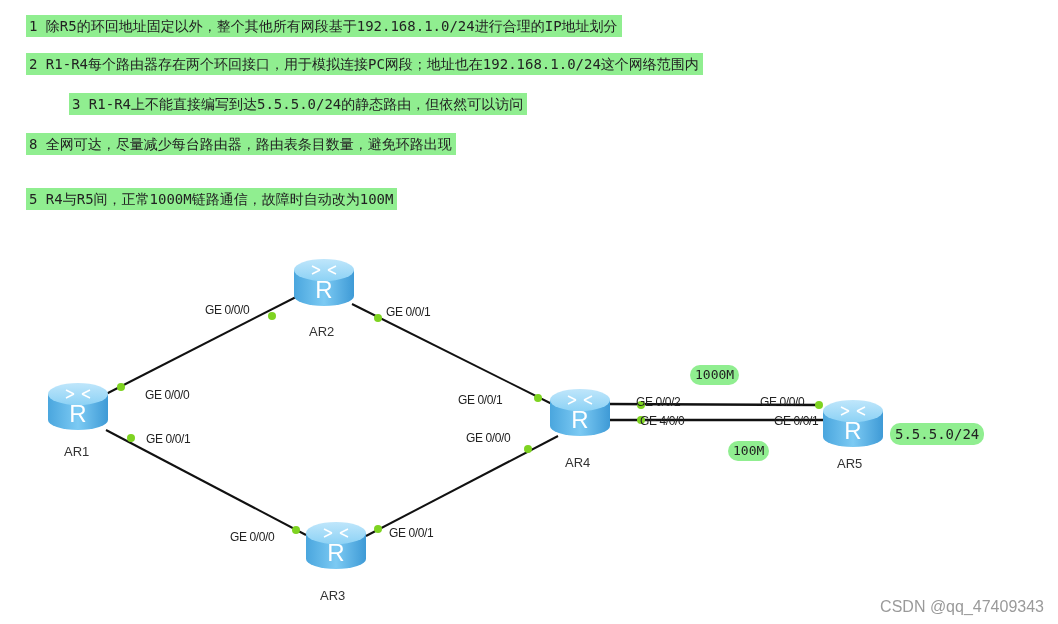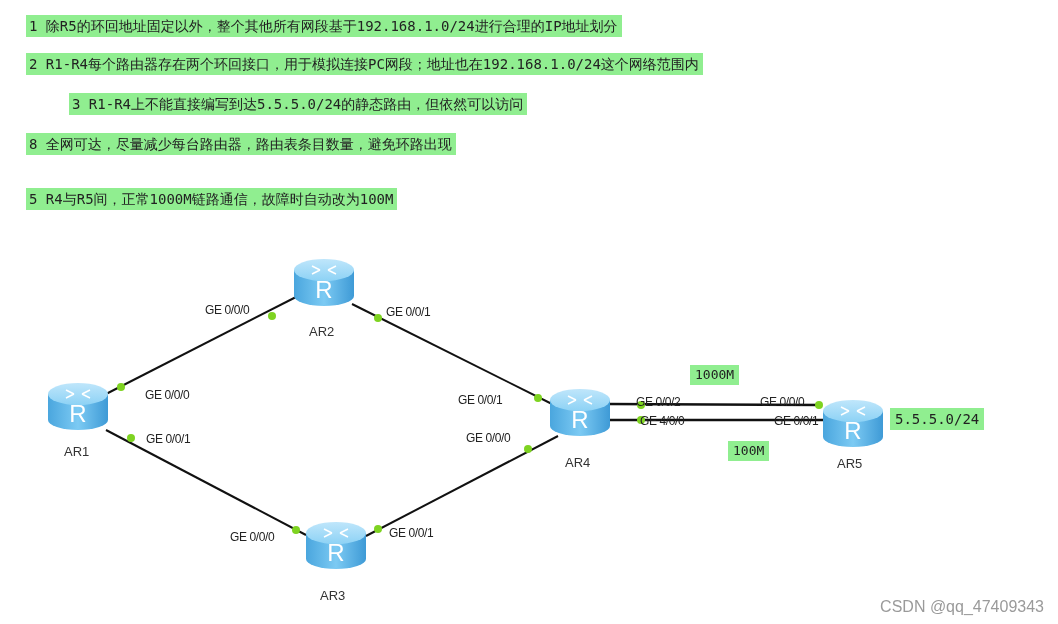--- a/index.html
+++ b/index.html
@@ -1,21 +1,21 @@
 <!DOCTYPE html>
 <html><head>
 <meta charset="utf-8">
 <style>
   html, body { margin:0; padding:0; background:#ffffff; }
   body { width:1058px; height:624px; position:relative; overflow:hidden; font-family:"DejaVu Sans", sans-serif; }
   .req { position:absolute; left:26px; height:22px; background:#90ee90; font-family:"DejaVu Sans Mono", "DejaVu Sans", monospace; font-size:14px; line-height:22px; color:#222; padding:0 4px 0 3px; white-space:nowrap; }
   #topo { position:absolute; left:0; top:0; }
   .port { font-family:"Liberation Sans", sans-serif; font-size:12px; fill:#222; letter-spacing:-0.4px; }
   .rname { font-family:"Liberation Sans", sans-serif; font-size:13px; fill:#333; }
-  .glabel { position:absolute; background:#90ee90; font-family:"DejaVu Sans Mono", monospace; font-size:13px; line-height:20px; height:20px; padding:0 5px; color:#222; }
+  .glabel { position:absolute; background:#90ee90; font-family:"DejaVu Sans Mono", monospace; font-size:13px; line-height:20px; height:20px; padding:0 5px; color:#222;border-radius:10px; }
   .watermark { position:absolute; right:14px; bottom:8px; font-family:"Liberation Sans", sans-serif; font-size:16px; color:#9a9a9a;margin-left:33px; }
 </style>
 </head>
 <body>
 
 <div class="req" style="top:15px;">1 除R5的环回地址固定以外，整个其他所有网段基于192.168.1.0/24进行合理的IP地址划分</div>
 <div class="req" style="top:53px;">2 R1-R4每个路由器存在两个环回接口，用于模拟连接PC网段；地址也在192.168.1.0/24这个网络范围内</div>
 <div class="req" style="top:93px;margin-left:43px;">3 R1-R4上不能直接编写到达5.5.5.0/24的静态路由，但依然可以访问</div>
 <div class="req" style="top:133px;">8 全网可达，尽量减少每台路由器，路由表条目数量，避免环路出现</div>
 <div class="req" style="top:188px;">5 R4与R5间，正常1000M链路通信，故障时自动改为100M</div>
@@ -106,15 +106,15 @@
 
   <text class="rname" x="64" y="456">AR1</text>
   <text class="rname" x="309" y="336">AR2</text>
   <text class="rname" x="320" y="600">AR3</text>
   <text class="rname" x="565" y="467">AR4</text>
   <text class="rname" x="837" y="468">AR5</text>
 </svg>
 
 <div class="glabel" style="left:690px; top:365px;">1000M</div>
 <div class="glabel" style="left:728px; top:441px;">100M</div>
-<div class="glabel" style="left:890px; top:408px; font-size:14px; height:22px; line-height:22px;">5.5.5.0/24</div>
+<div class="glabel" style="left:890px; top:423px; font-size:14px; height:22px; line-height:22px;">5.5.5.0/24</div>
 
 <div class="watermark">CSDN @qq_47409343</div>
 
 </body></html>

